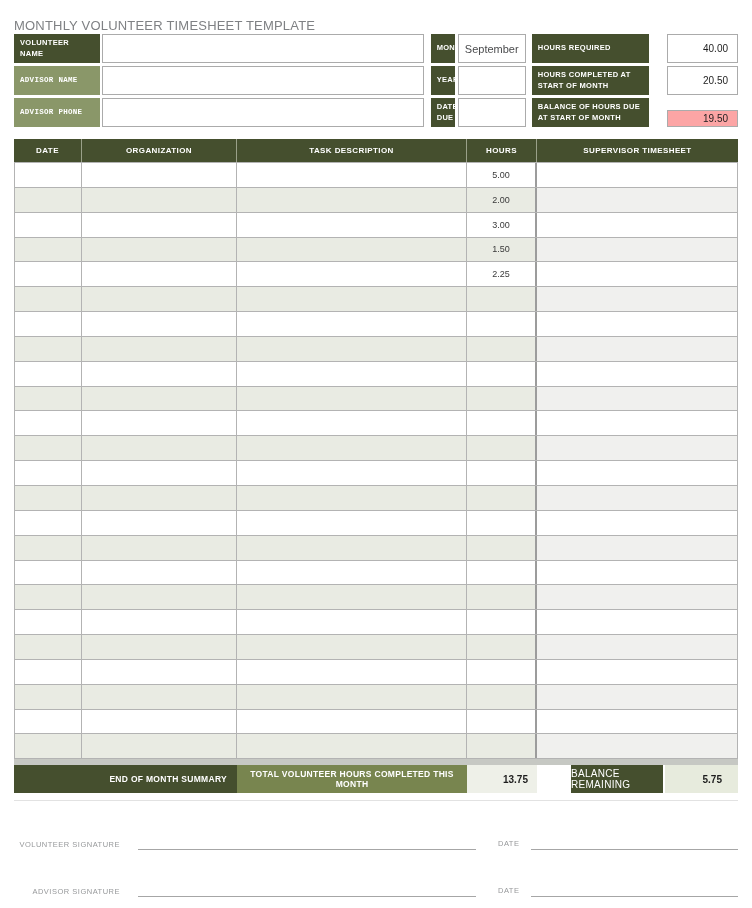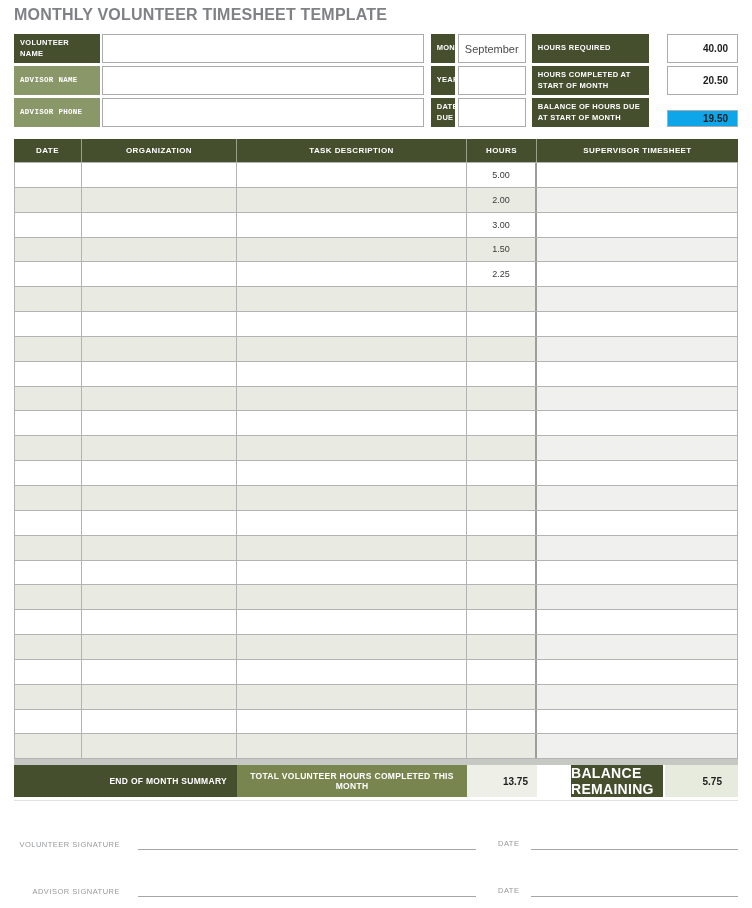--- a/index.html
+++ b/index.html
@@ -6,22 +6,22 @@
   html,body { background:#ffffff; }
   body {
     width:752px; height:908px; overflow:hidden;
     font-family:"Liberation Sans", sans-serif;
     -webkit-font-smoothing:antialiased;
   }
   .content { margin:0 14px; width:724px; }
 
   
   .page-title {
-    padding-top:6px; height:30px;
-    font-size:16px; font-weight:bold; letter-spacing:0.2px;
+    padding-top:18px; height:30px;
+    font-size:13px; font-weight:normal; letter-spacing:0.2px;
     color:#7f8184;
   }
 
   
   .info-grid { margin-top:4px; }
   .info-row { display:flex; height:29px; margin-bottom:3px; }
   .lbl {
     color:#ffffff; font-weight:bold; font-size:7.5px; letter-spacing:0.3px;
     display:flex; align-items:center; padding:2px 6px; line-height:1.45;
   }
@@ -29,22 +29,22 @@
   .olive { background:#8a9769;font-family:Liberation Mono, monospace; }
   .lbl1 { width:88px;  margin-right:2px; }
   .inp1 { width:331px; margin-right:7px; background:#fff; border:1px solid #ababab; }
   .lbl2 { width:24px;  margin-right:3px; }
   .val2 { width:70px;  margin-right:6px; background:#fff; border:1px solid #ababab;
           display:flex; align-items:center; justify-content:center;
           font-size:11px; color:#4a4b4d; }
   .lbl3 { width:120px; margin-right:18px; }
   .val3 { width:73px; background:#fff; border:1px solid #ababab;
           display:flex; align-items:center; justify-content:flex-end;
-          padding-right:9px; font-size:10px; font-weight:bold; color:#1d1d1d; }
-  .val3.shaded { background:#0ea5e9;margin-top:12px; }
+          padding-right:9px; font-size:10px; font-weight:normal; color:#1d1d1d; }
+  .val3.shaded { background:#fca5a5;margin-top:12px; }
 
   
   .timesheet { margin-top:12px; }
   .thead {
     display:grid; grid-template-columns:68px 155px 230px 70px 201px;
     height:23px; background:#454f2e;
   }
   .th {
     color:#fff; font-size:8px; font-weight:bold; letter-spacing:0.4px;
     display:flex; align-items:center; justify-content:center;
@@ -82,21 +82,21 @@
   .sum-total {
     background:#78854f; color:#fff; font-size:8.5px; font-weight:bold;
     letter-spacing:0.3px; justify-content:center; text-align:center;
   }
   .sum-total-val {
     background:#eef0e8; justify-content:flex-end; padding-right:9px;
     font-size:10px; font-weight:bold; color:#1d1d1d;
   }
   .sum-gap { background:#ffffff; }
   .sum-balance {
-    background:#454f2e; color:#fff; font-size:14px; font-weight:bold;
+    background:#454f2e; color:#fff; font-size:10px; font-weight:normal;
     letter-spacing:0.3px; justify-content:center;margin-left:31px;
   }
   .sum-balance-val {
     background:#e7ebdd; justify-content:flex-end; padding-right:16px;
     font-size:10px; font-weight:bold; color:#1d1d1d;
   }
 
   
   .signatures { margin-top:7px; border-top:1px solid #e2e2e2; padding-top:16px; }
   .sig-row { display:flex; align-items:flex-end; height:33px; margin-bottom:14px; }

